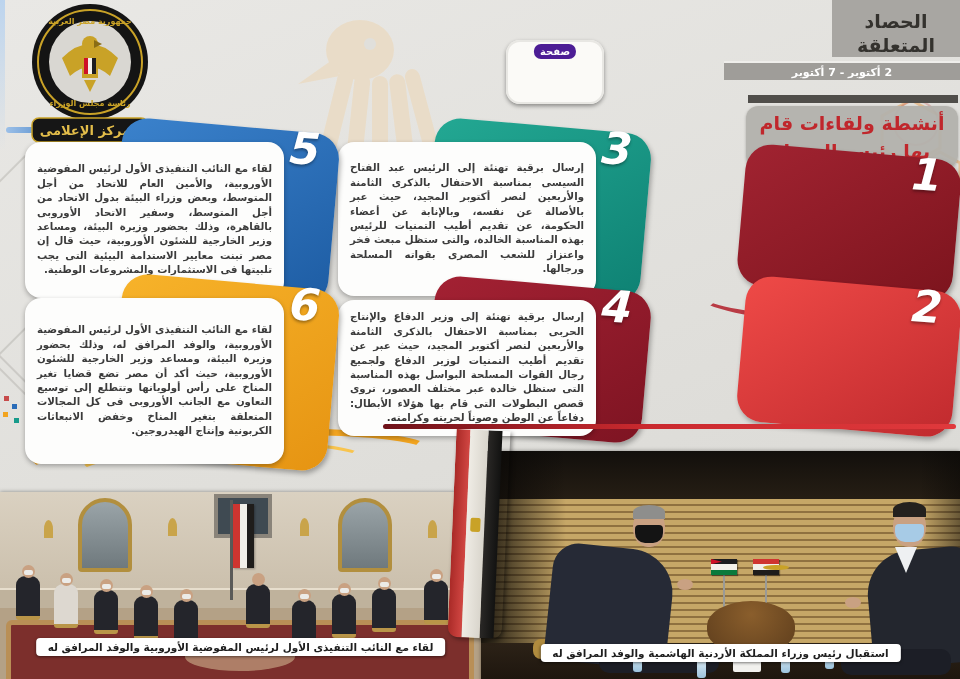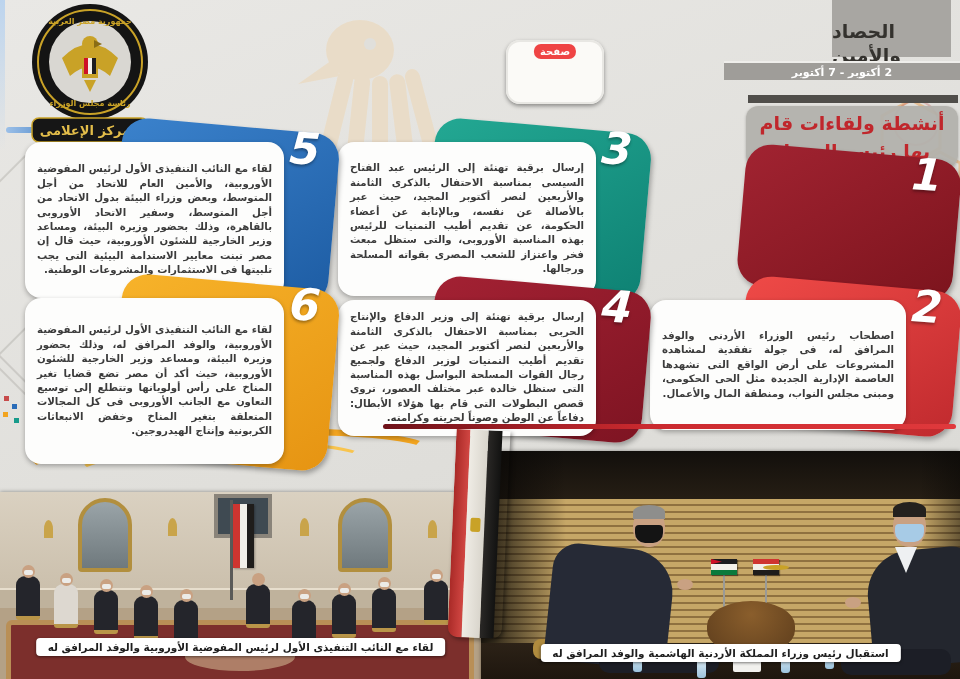--- a/index.html
+++ b/index.html
@@ -26,30 +26,30 @@
   .mosaic{width:5px;height:5px;}
   .gray-sliver{left:58px;top:430px;width:240px;height:8px;background:#b7b5b1;transform:skewX(-35deg);opacity:.6;}
   .orange-arc{left:12px;top:430px;width:430px;height:74px;border:7px solid transparent;
               border-top-color:#f2a41f;border-radius:50%;transform:rotate(-3deg);z-index:1;}
   .yellow-arc{left:70px;top:443px;width:300px;height:52px;border:4px solid transparent;
               border-top-color:#f8c44e;border-radius:50%;transform:rotate(-3deg);z-index:1;}
   .red-swoosh{left:700px;top:288px;width:245px;height:36px;border:5px solid transparent;
               border-bottom-color:#b31f2a;border-radius:50%;transform:rotate(4deg);opacity:.85;}
 
   
-  .title-panel{left:832px;top:0;width:119px;height:57px;background:#a8a6a2;direction:rtl;
-               text-align:left;color:#34322e;font-weight:bold;padding-top:20px;line-height:1.25;font-size:19px;}
+  .title-panel{left:832px;top:0;width:128px;height:57px;background:#a8a6a2;direction:rtl;
+               text-align:center;color:#34322e;font-weight:bold;padding-top:10px;line-height:1.25;font-size:19px;}
   .main-title{left:524px;top:0;width:304px;height:60px;line-height:60px;text-align:center;direction:rtl;
               font-size:41px;font-weight:bold;color:#272521;
               text-shadow:2px 2px 0 rgba(255,255,255,.75),3px 3px 2px rgba(0,0,0,.28);}
   .date-bar{left:724px;top:61px;width:236px;height:19px;background:#9f9d99;color:#fff;direction:rtl;
             font-size:11px;font-weight:bold;text-align:center;line-height:19px;border-top:2px solid #efeeeb;}
   .page-badge{left:506px;top:40px;width:98px;height:64px;background:#fbfaf7;border-radius:14px;
               box-shadow:0 2px 4px rgba(0,0,0,.4),inset 0 0 0 2px #e8e7e3;}
-  .pb-tab{position:absolute;top:4px;left:50%;transform:translateX(-50%);background:#ef4444;color:#fff;
+  .pb-tab{position:absolute;top:4px;left:50%;transform:translateX(-50%);background:#4c1d95;color:#fff;
           font-size:10px;font-weight:bold;padding:2px 6px;border-radius:7px;direction:rtl;white-space:nowrap;}
   .pb-nums{position:absolute;bottom:2px;width:100%;text-align:center;direction:rtl;line-height:1;}
   .pb-num{font-size:29px;font-weight:bold;color:#f7941e;text-shadow:1px 1px 0 rgba(90,60,0,.25);}
   .pb-of{font-size:10px;font-weight:bold;color:#55534f;margin:0 3px;}
 
   
   .dark-bar{left:748px;top:95px;width:210px;height:8px;background:#504e4a;}
   .section-badge{left:746px;top:106px;width:212px;height:62px;background:rgba(178,176,171,.93);
                  border-radius:12px;color:#c0272c;font-weight:bold;font-size:19px;text-align:center;
                  direction:rtl;line-height:1.45;padding-top:4px;box-shadow:0 1px 3px rgba(0,0,0,.25);}
@@ -201,50 +201,47 @@
       <polygon points="64,80 76,80 70,92" fill="#c9a227"></polygon>
     </g>
     <text x="70" y="24" font-size="8" font-weight="bold" fill="#c9a227" text-anchor="middle">جمهورية مصر العربية</text>
     <text x="70" y="106" font-size="8" font-weight="bold" fill="#c9a227" text-anchor="middle">رئاسة مجلس الوزراء</text>
     <rect x="12" y="118" width="116" height="24" rx="7" fill="#161616" stroke="#c9a227" stroke-width="1.5"></rect>
     <text x="70" y="135" font-size="13" font-weight="bold" fill="#e3bd4a" text-anchor="middle">المركز الإعلامى</text>
   </svg>
 
   <div class="abs title-panel">
     <div>الحصاد</div>
-    <div>والأمين</div>
+    <div>المتعلقة</div>
   </div>
   <div class="abs date-bar">2 أكتوبر - 7 أكتوبر</div>
 
   <div class="abs page-badge">
     <div class="pb-tab">صفحة</div>
   </div>
 
   <div class="abs dark-bar"></div>
   <div class="abs section-badge">
     <div>أنشطة ولقاءات قام</div>
     <div>بها رئيس الوزراء</div>
   </div>
 
   <div class="card card1 c1">
     <div class="shape"></div>
     <div class="num">1</div>
   </div>
   <div class="card card2 c2">
     <div class="shape"></div>
     <div class="num">2</div>
-    <div class="cbody">
-        <p>اصطحاب رئيس الوزراء الأردنى والوفد المرافق له، فى جولة تفقدية لمشاهدة المشروعات على أرض الواقع التى تشهدها العاصمة الإدارية الجديدة مثل الحى الحكومى، ومبنى مجلس النواب، ومنطقة المال والأعمال.</p>
-      </div>
   </div>
   <div class="card card3 c3">
     <div class="shape"></div>
     <div class="num">3</div>
     <div class="cbody">
-        <p>إرسال برقية تهنئة إلى الرئيس عبد الفتاح السيسى بمناسبة الاحتفال بالذكرى الثامنة والأربعين لنصر أكتوبر المجيد، حيث عبر بالأصالة عن نفسه، وبالإنابة عن أعضاء الحكومة، عن تقديم أطيب التمنيات للرئيس بهذه المناسبة الأوروبى، والتى ستظل مبعث فخر واعتزاز للشعب المصرى بقواته المسلحة ورجالها.</p>
+        <p>إرسال برقية تهنئة إلى الرئيس عبد الفتاح السيسى بمناسبة الاحتفال بالذكرى الثامنة والأربعين لنصر أكتوبر المجيد، حيث عبر بالأصالة عن نفسه، وبالإنابة عن أعضاء الحكومة، عن تقديم أطيب التمنيات للرئيس بهذه المناسبة الخالدة، والتى ستظل مبعث فخر واعتزاز للشعب المصرى بقواته المسلحة ورجالها.</p>
       </div>
   </div>
   <div class="card card4 c4">
     <div class="shape"></div>
     <div class="num">4</div>
     <div class="cbody">
         <p>إرسال برقية تهنئة إلى وزير الدفاع والإنتاج الحربى بمناسبة الاحتفال بالذكرى الثامنة والأربعين لنصر أكتوبر المجيد، حيث عبر عن تقديم أطيب التمنيات لوزير الدفاع ولجميع رجال القوات المسلحة البواسل بهذه المناسبة التى ستظل خالدة عبر مختلف العصور، تروى قصص البطولات التى قام بها هؤلاء الأبطال: دفاعاً عن الوطن وصوناً لحريته وكرامته.</p>
       </div>
   </div>
   <div class="card card5 c5">

